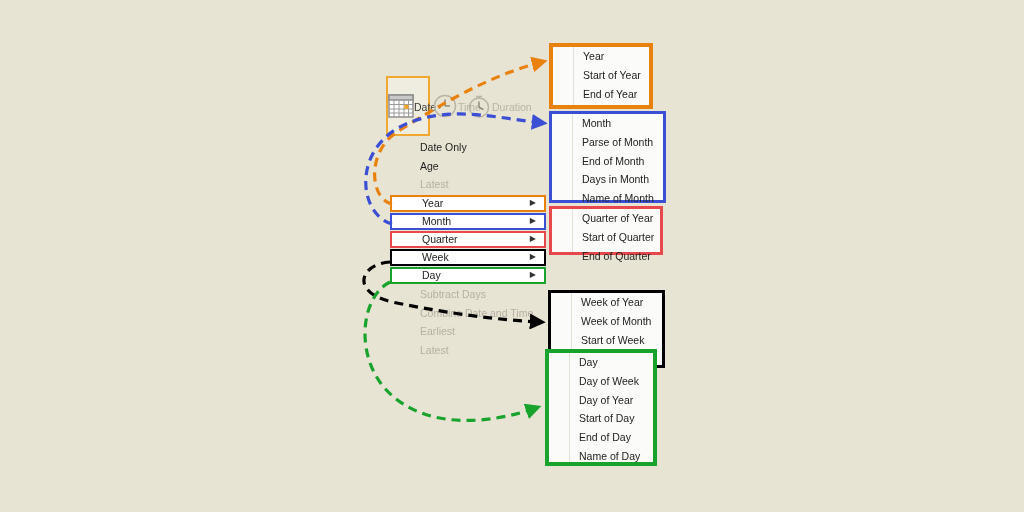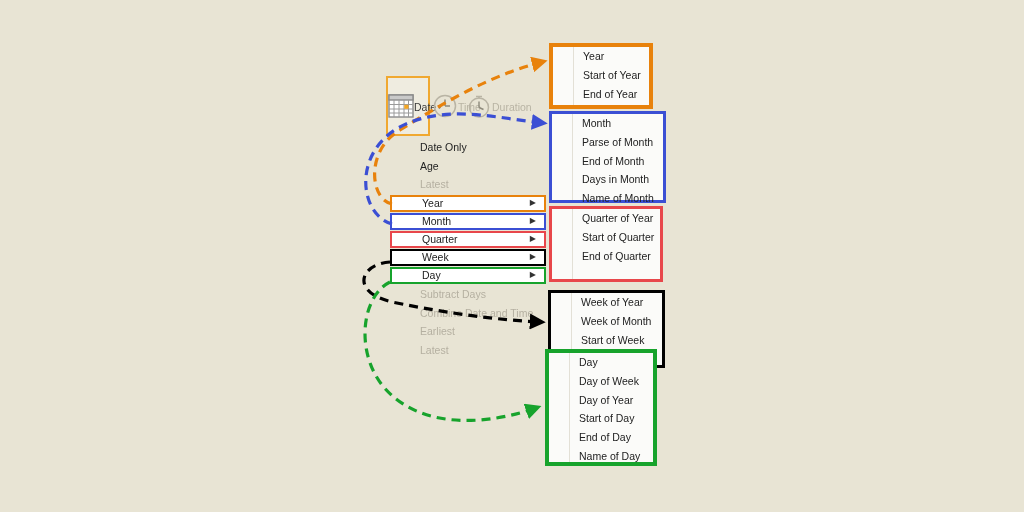--- a/index.html
+++ b/index.html
@@ -40,21 +40,21 @@
   .hl-day{border-color:#17a32c !important;}
   .mi.hl .sub{color:#333;}
 
   
   .panel{position:absolute;background:#fbfbf9;box-sizing:border-box;}
   .panel .gutter{position:absolute;left:0;top:0;bottom:0;width:20px;border-right:1px solid #e3e0d6;}
   .panel .row{height:18.7px;display:flex;align-items:center;font-size:10.5px;color:#222;
               padding-left:30px;box-sizing:border-box;}
   .p-year{left:549px;top:43px;width:104px;height:66px;border:4px solid #e8820c;}
   .p-month{left:549px;top:111px;width:117px;height:92px;border:3px solid #3b4fd4;}
-  .p-quarter{left:549px;top:206px;width:114px;height:76px;border:3px solid #e8474b;}
+  .p-quarter{left:549px;top:206px;width:114px;height:49px;border:3px solid #e8474b;}
   .p-week{left:548px;top:270px;width:117px;height:78px;border:3px solid #000000;margin-top:20px;}
   .p-day{left:545px;top:349px;width:112px;height:117px;border:4px solid #17a32c;}
 </style>
 </head>
 <body>
 
 <div id="stage">
 
   <div class="ribbon">
 

